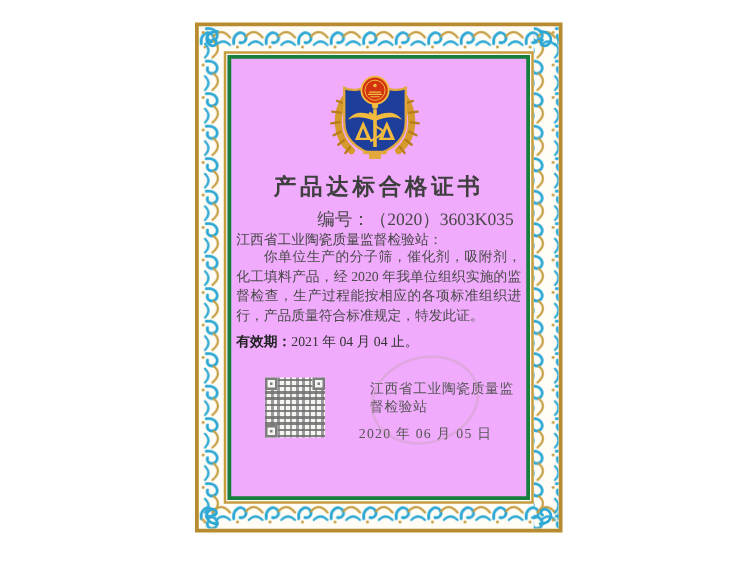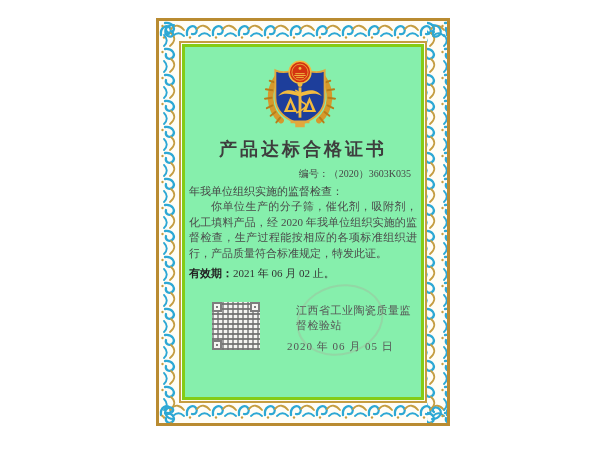--- a/index.html
+++ b/index.html
@@ -7,30 +7,30 @@
        font-family:"Liberation Serif","DejaVu Serif",serif;}
 
   .cert{position:absolute;left:156px;top:18px;width:294px;height:408px;
         box-sizing:border-box;border:3px solid #b98b31;background:#fffdf6;}
 
   .deco{position:absolute;left:0;top:0;width:288px;height:402px;pointer-events:none;}
 
   .frame-gold{position:absolute;left:20px;top:20px;right:20px;bottom:20px;
         border:2px solid #c59d41;}
   .frame-cyan{position:absolute;left:1px;top:1px;right:1px;bottom:1px;
-        border:3px solid #84cc16;background:#86efac;}
+        border:3px solid #15803d;background:#f0abfc;}
   .content{position:absolute;left:0;top:0;right:0;bottom:0;}
 
   .emblem{position:absolute;left:77px;top:11px;width:76px;height:72px;}
 
   .title{position:absolute;left:0;top:90px;width:100%;text-align:center;
         font-size:18px;font-weight:600;letter-spacing:3px;color:#3e3e3e;}
 
   .serial{position:absolute;left:0;top:120px;width:100%;box-sizing:border-box;
-        text-align:right;padding-right:10px;font-size:10px;color:#474747;}
+        text-align:right;padding-right:10px;font-size:14px;color:#474747;}
 
   .recipient{position:absolute;left:4px;top:137px;font-size:11px;color:#454545;}
 
   .body-text{position:absolute;left:4px;top:152px;width:228px;
         font-size:11px;line-height:15.5px;color:#4a4a4a;
         text-align:justify;text-indent:2em;}
 
   .validity{position:absolute;left:4px;top:219px;font-size:11px;color:#333;}
   .validity .lbl{font-weight:bold;color:#222;text-align:right;}
 
@@ -115,25 +115,25 @@
           <circle cx="40" cy="15" r="11.5" fill="#d43310" stroke="#f0bc42" stroke-width="1.6"></circle>
           <circle cx="40" cy="15" r="8.5" fill="none" stroke="#f0bc42" stroke-width="0.8"></circle>
           <path d="M34,18.5 h12 M35,16.5 h10 M36,20.5 h8" stroke="#f0bc42" stroke-width="1"></path>
           <circle cx="40" cy="11" r="1.5" fill="#f0bc42"></circle>
         </svg>
 
         <div class="title">产品达标合格证书</div>
 
         <div class="serial"><span>编号：</span><span>（2020）3603K035</span></div>
 
-        <div class="recipient">年我单位组织实施的监督检查：</div>
+        <div class="recipient">江西省工业陶瓷质量监督检验站：</div>
 
         <div class="body-text">你单位生产的分子筛，催化剂，吸附剂，化工填料产品，经 2020 年我单位组织实施的监督检查，生产过程能按相应的各项标准组织进行，产品质量符合标准规定，特发此证。</div>
 
-        <div class="validity"><span class="lbl">有效期：</span><span>2021 年 06 月 02 止。</span></div>
+        <div class="validity"><span class="lbl">有效期：</span><span>2021 年 04 月 04 止。</span></div>
 
         <div class="qr">
           <div class="finder f-tl"></div>
           <div class="finder f-tr"></div>
           <div class="finder f-bl"></div>
         </div>
 
         <div class="issuer">江西省工业陶瓷质量监督检验站</div>
 
         <div class="issue-date">2020 年 06 月 05 日</div>

